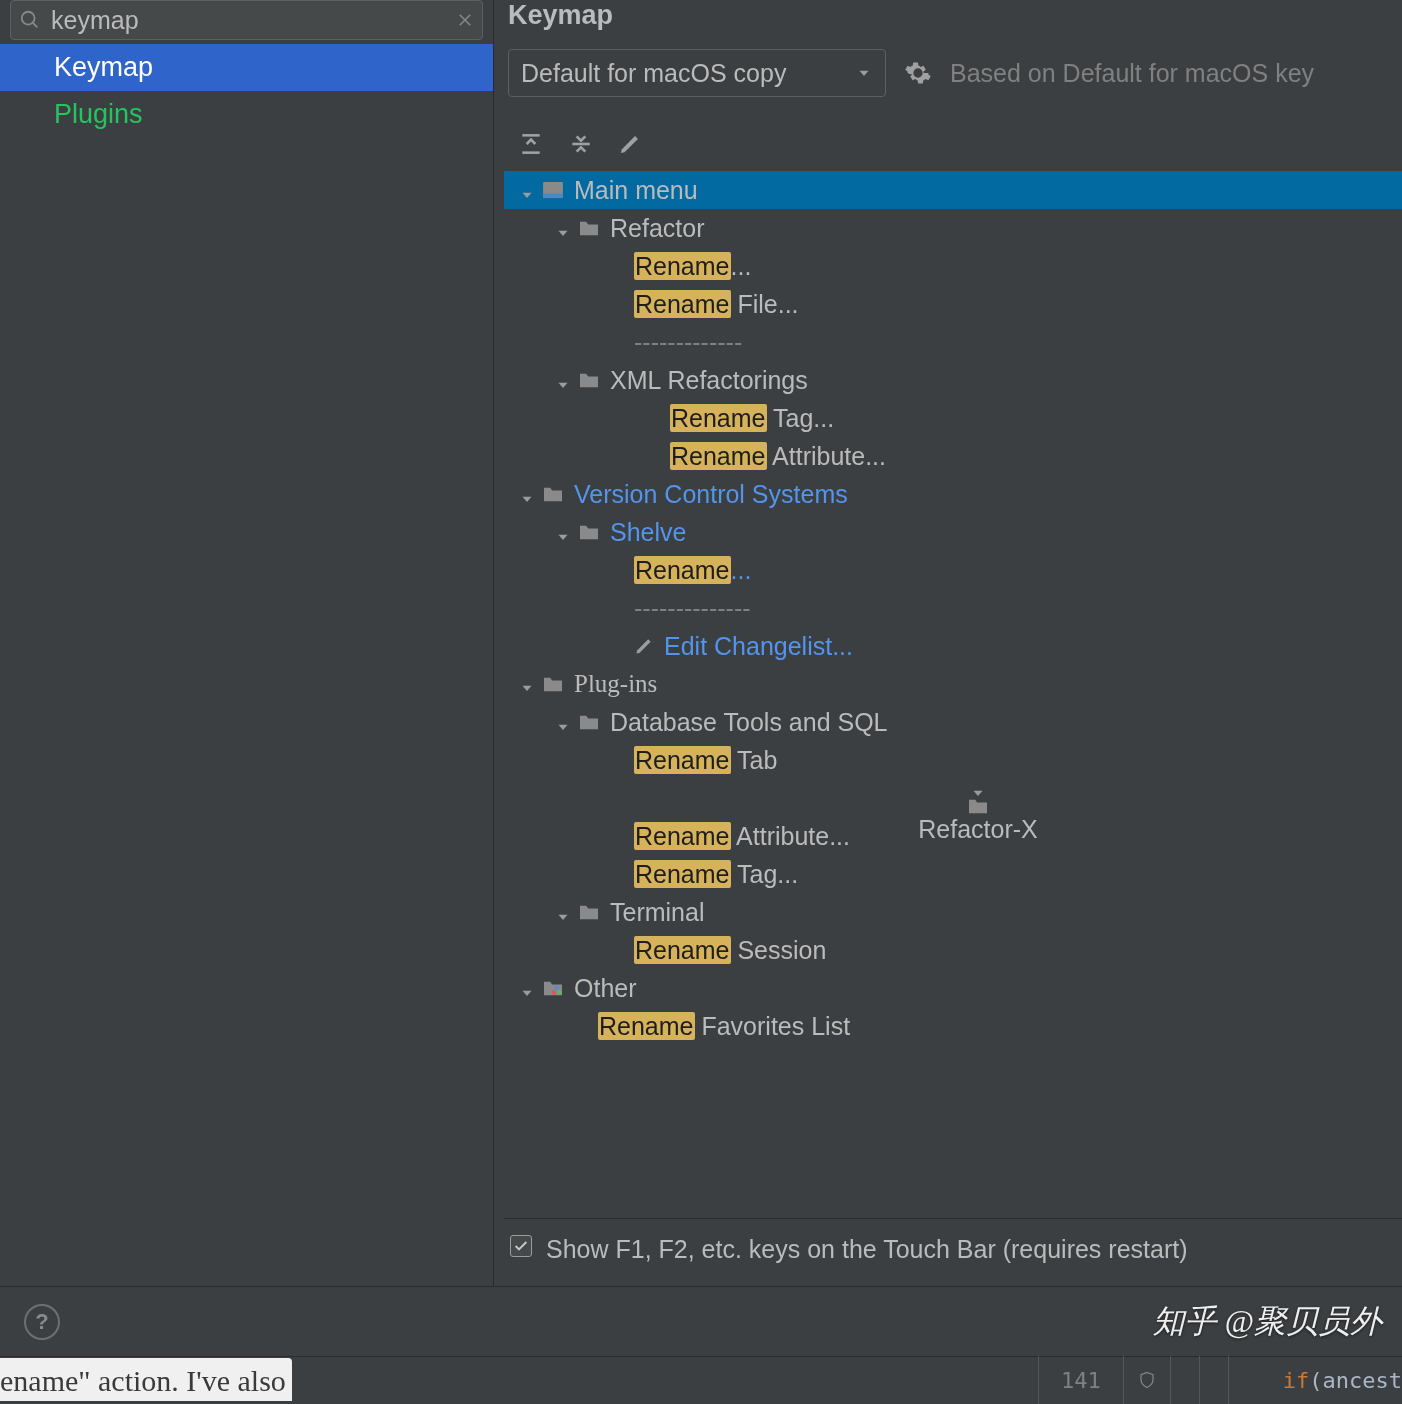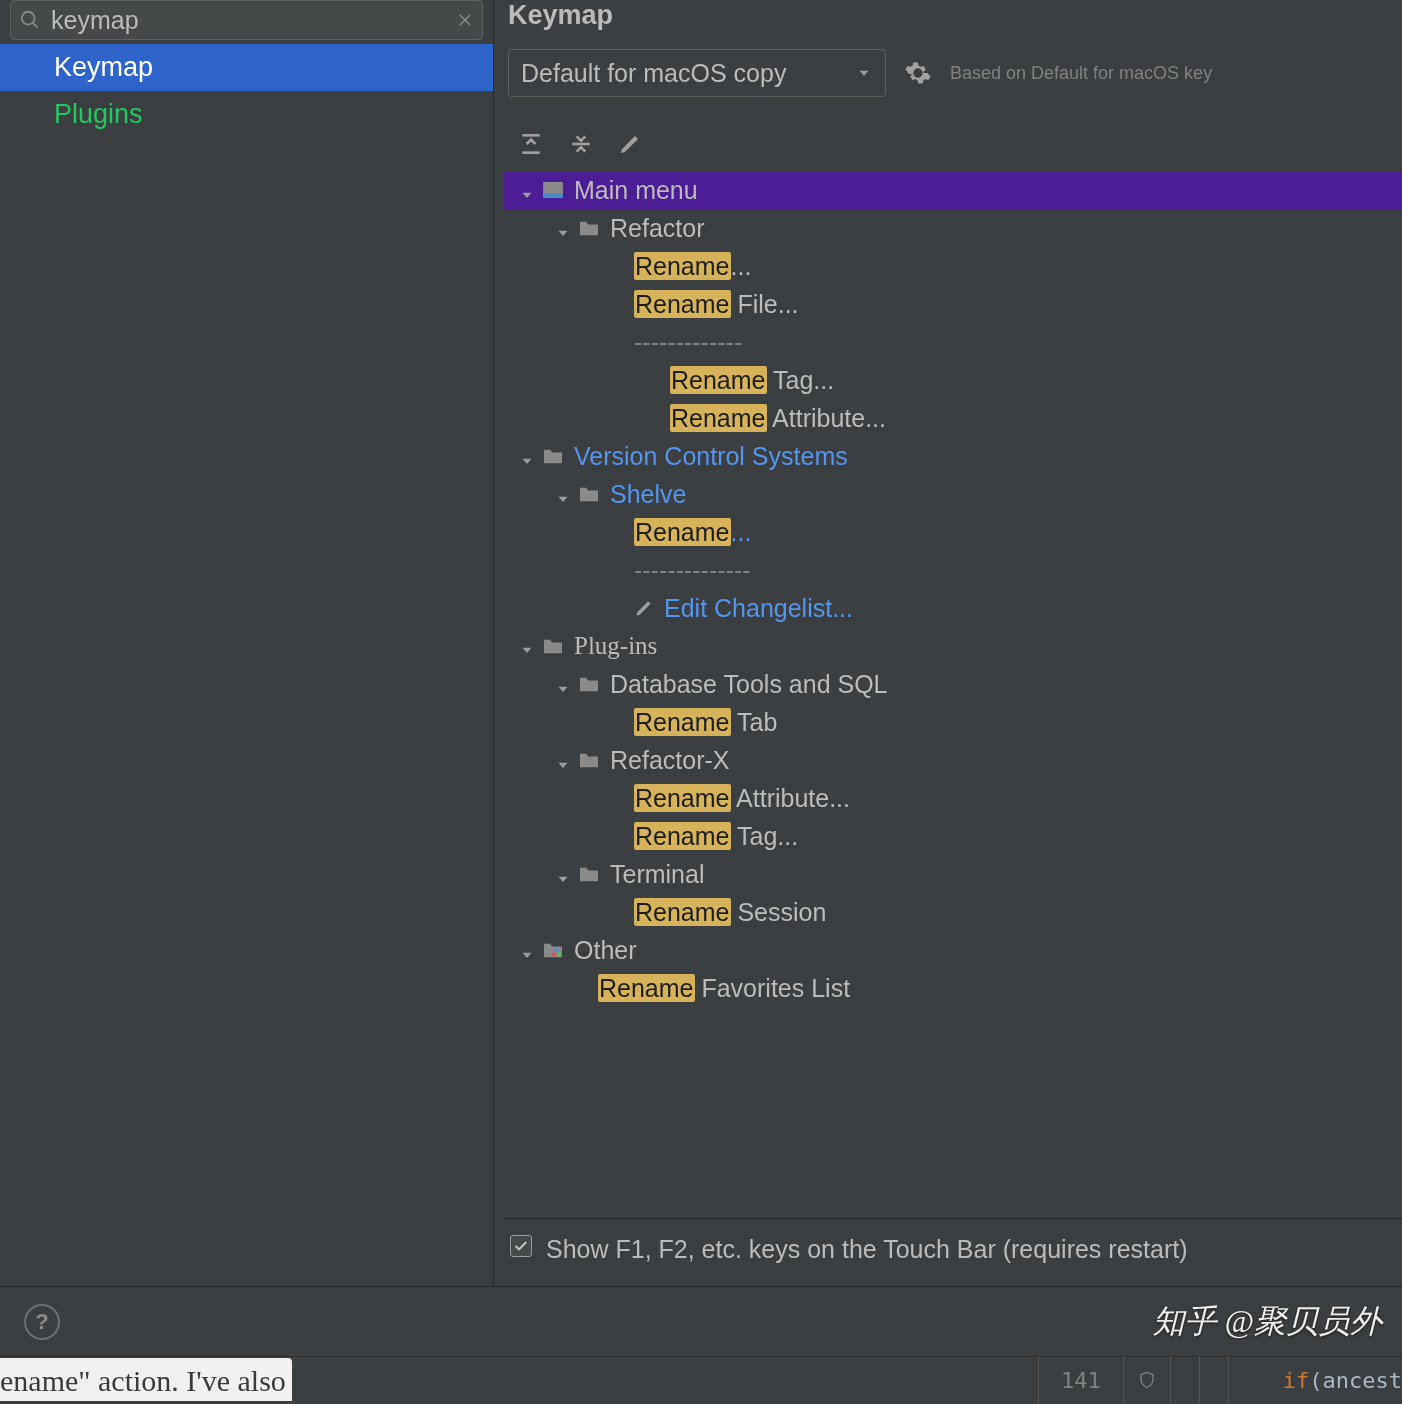--- a/index.html
+++ b/index.html
@@ -82,21 +82,21 @@
     display: flex;
     align-items: center;
     padding: 0 12px;
     gap: 8px;
     font-size: 25px;
     color: #bbbbbb;
     justify-content: space-between;
   }
   .based-on {
     color: #808080;
-    font-size: 18px;
+    font-size: 25px;
     white-space: nowrap;
   }
   .icon-row {
     display: flex;
     align-items: center;
     gap: 24px;
     padding: 20px 0 12px 14px;
   }
 
   
@@ -106,21 +106,21 @@
     overflow: auto;
     padding-top: 2px;
   }
   .tree-row {
     display: flex;
     align-items: center;
     height: 38px;
     white-space: nowrap;
   }
   .tree-row.selected {
-    background: #4c1d95;
+    background: #0369a1;
     color: #d5d5d5;
     align-items: center;
   }
   .stub { display:inline-block; }
   .arrow {
     width: 18px; height: 18px; display:inline-block;
   }
   .arrow svg { width:18px; height:18px; }
   .folder-icon, .menu-icon, .pencil-mini, .other-icon {
     display:inline-flex; align-items:center; justify-content:center;
@@ -286,20 +286,33 @@
           </div>
           <div class="tree-row" style="padding-left: 130px;">
             <span class="row-text"><span class="hl">Rename</span>...</span>
           </div>
           <div class="tree-row" style="padding-left: 130px;">
             <span class="row-text"><span class="hl">Rename</span> File...</span>
           </div>
           <div class="tree-row" style="padding-left: 130px;">
             <span class="sep">-------------</span>
           </div>
+          <div class="tree-row" style="padding-left: 50px;">
+            <span class="arrow"><svg viewBox="0 0 24 24" fill="#9c9c9c">
+                <path d="M6 9l6 7 6-7z"></path>
+              </svg></span>
+            <span style="width:6px" class="stub"></span>
+            <span class="folder-icon">
+              <svg width="22" height="18" viewBox="0 0 24 20" fill="#8a8a8a">
+                <path d="M2 3h7l2 3h11v12H2z"></path>
+              </svg>
+            </span>
+            <span style="width:10px" class="stub"></span>
+            <span class="row-text">XML Refactorings</span>
+          </div>
           <div class="tree-row" style="padding-left: 166px;">
             <span class="row-text"><span class="hl">Rename</span> Tag...</span>
           </div>
           <div class="tree-row" style="padding-left: 166px;">
             <span class="row-text"><span class="hl">Rename</span> Attribute...</span>
           </div>
           <div class="tree-row" style="padding-left: 14px;">
             <span class="arrow"><svg viewBox="0 0 24 24" fill="#9c9c9c">
                 <path d="M6 9l6 7 6-7z"></path>
               </svg></span>
@@ -362,21 +375,21 @@
               <svg width="22" height="18" viewBox="0 0 24 20" fill="#8a8a8a">
                 <path d="M2 3h7l2 3h11v12H2z"></path>
               </svg>
             </span>
             <span style="width:10px" class="stub"></span>
             <span class="row-text">Database Tools and SQL</span>
           </div>
           <div class="tree-row" style="padding-left: 130px;">
             <span class="row-text"><span class="hl">Rename</span> Tab</span>
           </div>
-          <div class="tree-row" style="padding-left: 50px;">
+          <div class="tree-row" style="padding-left: 50px; flex-direction: column;">
             <span class="arrow"><svg viewBox="0 0 24 24" fill="#9c9c9c">
                 <path d="M6 9l6 7 6-7z"></path>
               </svg></span>
             <span style="width:6px" class="stub"></span>
             <span class="folder-icon">
               <svg width="22" height="18" viewBox="0 0 24 20" fill="#8a8a8a">
                 <path d="M2 3h7l2 3h11v12H2z"></path>
               </svg>
             </span>
             <span style="width:10px" class="stub"></span>

